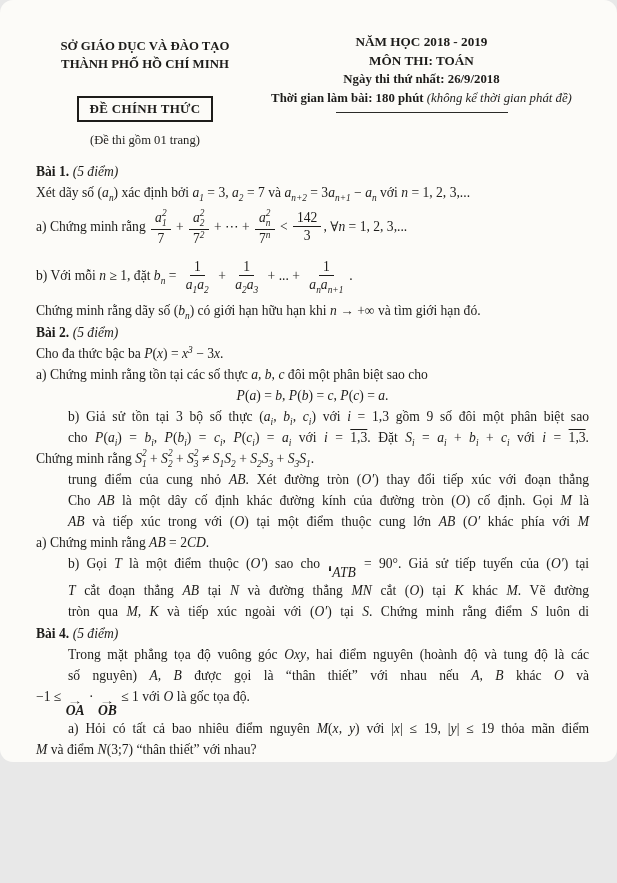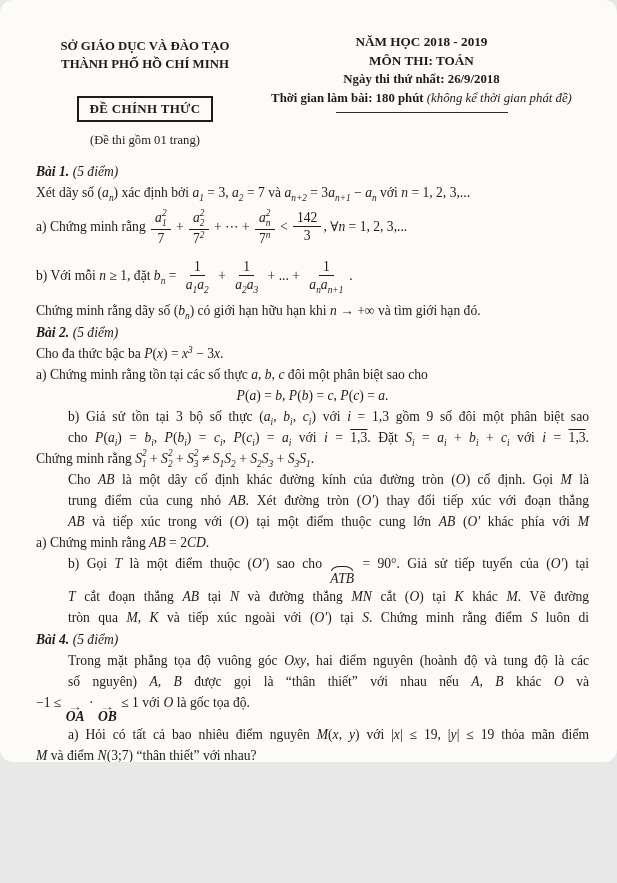--- a/index.html
+++ b/index.html
@@ -28,35 +28,35 @@
   .h-underline{width:172px;border-top:1.4px solid #2a2a28;margin:3px auto 0;}
   
   main{display:block;margin-top:13px;font-size:13.6px;}
   .ln{line-height:21px;text-align:justify;}
   .ln.jl{text-align:justify;text-align-last:justify;padding-left:32px;}
   .ln.center{text-align:center;text-align-last:center;}
   .ln.title{margin-top:1px;}
   .ln.eq{padding:6px 0 7px;}
   .ln.end{font-weight:bold;margin-top:1px;}
   .mi{font-style:italic;}
-  .mb,.ln.title .mb{font-weight:bold;font-style:italic;}
+  .mb,.ln.title .mb{font-weight:bold;}
   sub,sup{font-size:69%;font-style:italic;line-height:0;}
   sub{vertical-align:-4px;}
   sup{vertical-align:5px;}
   .ol{text-decoration:overline;}
   .frac{display:inline-flex;flex-direction:column;align-items:center;vertical-align:middle;margin:0 2px;line-height:15px;position:relative;top:-1px;}
   .frac .fn{border-bottom:1.1px solid #1d1c1a;padding:0 4px 1px;}
   .frac .fd{padding:1px 4px 0;}
   .ss{display:inline-flex;align-items:center;}
   .ss .ssb{font-style:italic;}
   .ss .sst{display:inline-flex;flex-direction:column;font-size:69%;line-height:1.08;font-style:italic;}
   .vec{display:inline-flex;flex-direction:column;align-items:center;vertical-align:-3px;line-height:1;margin:0 1px;}
   .vec .va{font-size:10px;line-height:7px;transform:scaleX(1.5);}
   .vec .vb{font-style:italic;font-weight:bold;line-height:14px;}
-  .arc{display:inline-flex;flex-direction:column;align-items:center;vertical-align:-3px;line-height:1;margin:0 1px;}
+  .arc{display:inline-flex;flex-direction:row;align-items:center;vertical-align:-3px;line-height:1;margin:0 1px;}
   .arc .ac{align-self:stretch;height:4px;border:1.2px solid #1d1c1a;border-bottom:none;border-radius:100% 100% 0 0 / 240% 240% 0 0;margin:0 1px 1px;}
   .arc .ab{font-style:italic;line-height:14px;}
 </style>
 </head>
 <body>
 
 <div class="page">
   <header class="header">
     <div class="h-left">
       <div class="org">
@@ -138,22 +138,22 @@
             <span>2</span>
             <span>2</span>
           </span>
         </span> + <span class="ss">
           <span class="ssb">S</span>
           <span class="sst">
             <span>2</span>
             <span>3</span>
           </span>
         </span> ≠ <span class="mi">S</span><sub>1</sub><span class="mi">S</span><sub>2</sub> + <span class="mi">S</span><sub>2</sub><span class="mi">S</span><sub>3</sub> + <span class="mi">S</span><sub>3</sub><span class="mi">S</span><sub>1</sub>.</div>
+      <div class="ln jl">trung điểm của cung nhỏ <span class="mi">AB</span>. Xét đường tròn (<span class="mi">O′</span>) thay đổi tiếp xúc với đoạn thẳng</div>
       <div class="ln jl">Cho <span class="mi">AB</span> là một dây cố định khác đường kính của đường tròn (<span class="mi">O</span>) cố định. Gọi <span class="mi">M</span> là</div>
-      <div class="ln jl">trung điểm của cung nhỏ <span class="mi">AB</span>. Xét đường tròn (<span class="mi">O′</span>) thay đổi tiếp xúc với đoạn thẳng</div>
       <div class="ln jl"><span class="mi">AB</span> và tiếp xúc trong với (<span class="mi">O</span>) tại một điểm thuộc cung lớn <span class="mi">AB</span> (<span class="mi">O′</span> khác phía với <span class="mi">M</span></div>
       <div class="ln">a) Chứng minh rằng <span class="mi">AB</span> = 2<span class="mi">CD</span>.</div>
       <div class="ln jl">b) Gọi <span class="mi">T</span> là một điểm thuộc (<span class="mi">O′</span>) sao cho <span class="arc">
           <span class="ac"></span>
           <span class="ab">ATB</span>
         </span> = 90°. Giả sử tiếp tuyến của (<span class="mi">O′</span>) tại</div>
       <div class="ln jl"><span class="mi">T</span> cắt đoạn thẳng <span class="mi">AB</span> tại <span class="mi">N</span> và đường thẳng <span class="mi">MN</span> cắt (<span class="mi">O</span>) tại <span class="mi">K</span> khác <span class="mi">M</span>. Vẽ đường</div>
       <div class="ln jl">tròn qua <span class="mi">M, K</span> và tiếp xúc ngoài với (<span class="mi">O′</span>) tại <span class="mi">S</span>. Chứng minh rằng điểm <span class="mi">S</span> luôn di</div>
       <div class="ln title"><span class="mb">Bài 4.</span><span class="mi"> (5 điểm)</span></div>
       <div class="ln jl">Trong mặt phẳng tọa độ vuông góc <span class="mi">Oxy</span>, hai điểm nguyên (hoành độ và tung độ là các</div>

